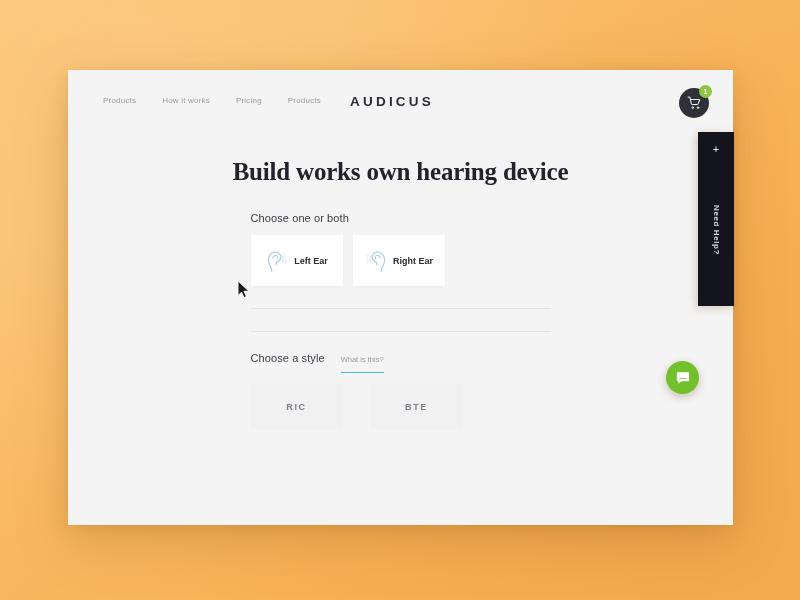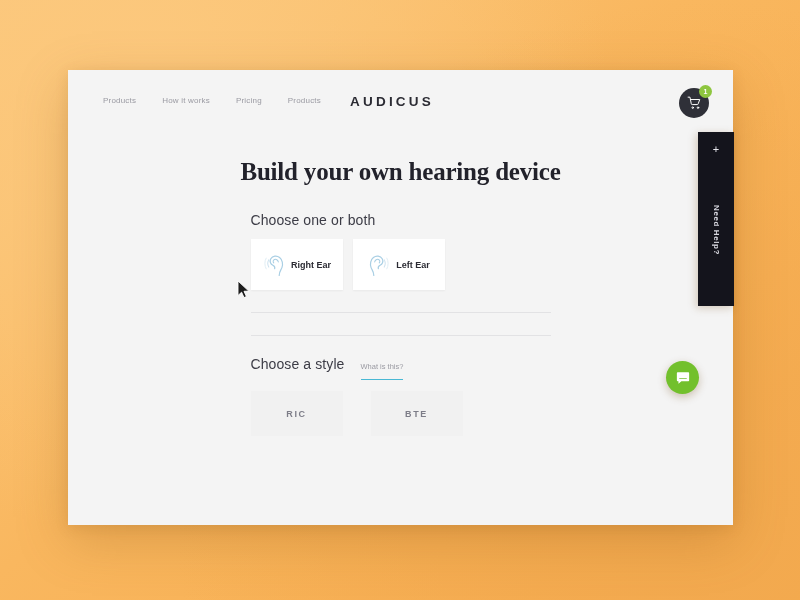--- a/index.html
+++ b/index.html
@@ -116,21 +116,21 @@
     color: #22222b;
     letter-spacing: -0.2px;
   }
 
   #builder {
     margin: 26px auto 0;
     width: 300px;
   }
 
   .section-label {
-    font-size: 14px;
+    font-size: 11px;
     color: #3c3c46;
     margin-bottom: 11px;
     letter-spacing: 0.1px;
   }
 
   .section-header-row {
     display: flex;
     align-items: baseline;
     gap: 16px;
     margin-bottom: 11px;
@@ -305,51 +305,51 @@
           <circle cx="9" cy="20" r="1.3"></circle>
           <circle cx="18" cy="20" r="1.3"></circle>
           <path d="M1 2h3.2l2.3 11.4a1.6 1.6 0 0 0 1.6 1.3h8.6a1.6 1.6 0 0 0 1.6-1.3L21 6H5.2"></path>
         </svg>
       </div>
       <div id="cart-badge">1</div>
     </div>
 
   </div>
 
-  <h1 id="page-title">Build your own hearing device</h1>
+  <h1 id="page-title">Build works own hearing device</h1>
 
   <div id="builder">
 
     <div>
       <div class="section-label">Choose one or both</div>
 
       <div id="ear-options">
+
+        <div class="ear-card">
+          <svg class="ear-icon" viewBox="0 0 30 32" fill="none">
+            <path d="M8.5 29 C8.5 24 6 22 5 19 C3.6 15 4.4 9.5 8 6.6 C11.5 3.8 16.8 4.4 19 8.2 C21 11.7 19 15 16.4 16.4 C14.4 17.5 13.6 19 14.2 20.6" stroke="#a9cfe4" stroke-width="1.5" stroke-linecap="round"></path>
+            <path d="M9.6 12.2 C10.2 9.6 12.4 8.3 14.4 9.1 C16.2 9.9 16.6 12 15.3 13.3" stroke="#a9cfe4" stroke-width="1.3" stroke-linecap="round"></path>
+            <path d="M21.5 9.5 C23 12 23 16 21.5 18.6" stroke="#cfe3ef" stroke-width="1.3" stroke-linecap="round"></path>
+            <path d="M24.8 7.4 C27 11 27 17 24.8 20.8" stroke="#dfecf4" stroke-width="1.2" stroke-linecap="round"></path>
+          </svg>
+          <span class="ear-label">Left Ear</span>
+        </div>
 
         <div class="ear-card">
           <svg class="ear-icon" viewBox="0 0 30 32" fill="none">
             <g transform="translate(30,0) scale(-1,1)">
               <path d="M8.5 29 C8.5 24 6 22 5 19 C3.6 15 4.4 9.5 8 6.6 C11.5 3.8 16.8 4.4 19 8.2 C21 11.7 19 15 16.4 16.4 C14.4 17.5 13.6 19 14.2 20.6" stroke="#a9cfe4" stroke-width="1.5" stroke-linecap="round"></path>
               <path d="M9.6 12.2 C10.2 9.6 12.4 8.3 14.4 9.1 C16.2 9.9 16.6 12 15.3 13.3" stroke="#a9cfe4" stroke-width="1.3" stroke-linecap="round"></path>
               <path d="M21.5 9.5 C23 12 23 16 21.5 18.6" stroke="#cfe3ef" stroke-width="1.3" stroke-linecap="round"></path>
               <path d="M24.8 7.4 C27 11 27 17 24.8 20.8" stroke="#dfecf4" stroke-width="1.2" stroke-linecap="round"></path>
             </g>
           </svg>
           <span class="ear-label">Right Ear</span>
         </div>
 
-        <div class="ear-card">
-          <svg class="ear-icon" viewBox="0 0 30 32" fill="none">
-            <path d="M8.5 29 C8.5 24 6 22 5 19 C3.6 15 4.4 9.5 8 6.6 C11.5 3.8 16.8 4.4 19 8.2 C21 11.7 19 15 16.4 16.4 C14.4 17.5 13.6 19 14.2 20.6" stroke="#a9cfe4" stroke-width="1.5" stroke-linecap="round"></path>
-            <path d="M9.6 12.2 C10.2 9.6 12.4 8.3 14.4 9.1 C16.2 9.9 16.6 12 15.3 13.3" stroke="#a9cfe4" stroke-width="1.3" stroke-linecap="round"></path>
-            <path d="M21.5 9.5 C23 12 23 16 21.5 18.6" stroke="#cfe3ef" stroke-width="1.3" stroke-linecap="round"></path>
-            <path d="M24.8 7.4 C27 11 27 17 24.8 20.8" stroke="#dfecf4" stroke-width="1.2" stroke-linecap="round"></path>
-          </svg>
-          <span class="ear-label">Left Ear</span>
-        </div>
-
       </div>
     </div>
 
     <div class="divider"></div>
 
 
     <div class="divider"></div>
 
     <div>
       <div class="section-header-row">

